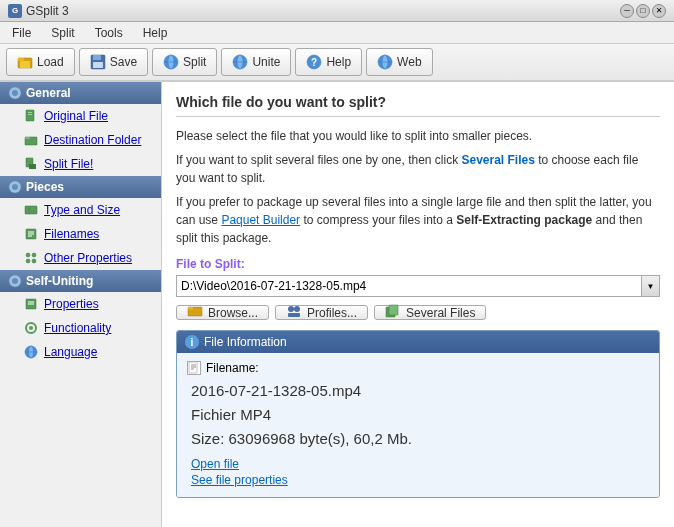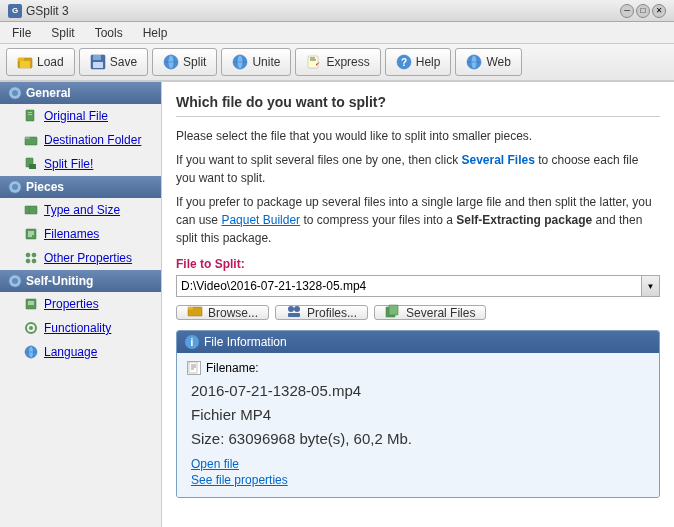--- a/index.html
+++ b/index.html
@@ -167,21 +167,21 @@
       line-height: 1.5;
       margin-bottom: 10px;
     }
     .content-desc a {
       color: #0066cc;
     }
     .file-to-split-label {
       font-size: 12px;
       font-weight: bold;
       margin-bottom: 4px;
-      color: #be185d;
+      color: #8b5cf6;
     }
     .file-input-row {
       display: flex;
       gap: 0;
       margin-bottom: 8px;
     }
     .file-input {
       flex: 1;
       height: 22px;
       border: 1px solid #aaa;
@@ -347,31 +347,20 @@
           <circle cx="8" cy="8" r="7" fill="#4a90d9" stroke="#3a70b9" stroke-width="0.5"></circle>
           <ellipse cx="8" cy="8" rx="3" ry="7" fill="#7ab8f0" stroke="#3a70b9" stroke-width="0.5"></ellipse>
           <line x1="1" y1="8" x2="15" y2="8" stroke="#3a70b9" stroke-width="0.5"></line>
         </svg>
     </span>
     <span>Unite</span>
   </button>
   <button class="toolbar-btn">
     <span class="btn-icon">
       <svg width="16" height="16" viewBox="0 0 16 16">
-          <rect x="2" y="2" width="10" height="12" rx="1" fill="#ffffd0" stroke="#aaa" stroke-width="0.5"></rect>
-          <line x1="4" y1="4" x2="9" y2="4" stroke="#666" stroke-width="1"></line>
-          <line x1="4" y1="6" x2="10" y2="6" stroke="#666" stroke-width="1"></line>
-          <polygon points="10,10 14,8 10,12" fill="#e04040"></polygon>
-        </svg>
-    </span>
-    <span>Express</span>
-  </button>
-  <button class="toolbar-btn">
-    <span class="btn-icon">
-      <svg width="16" height="16" viewBox="0 0 16 16">
           <circle cx="8" cy="8" r="7" fill="#4a90d9" stroke="#3a70b9" stroke-width="0.5"></circle>
           <text x="8" y="12" text-anchor="middle" fill="white" font-size="10" font-weight="bold">?</text>
         </svg>
     </span>
     <span>Help</span>
   </button>
   <button class="toolbar-btn">
     <span class="btn-icon">
       <svg width="16" height="16" viewBox="0 0 16 16">
           <circle cx="8" cy="8" r="7" fill="#4a90d9" stroke="#3a70b9" stroke-width="0.5"></circle>

